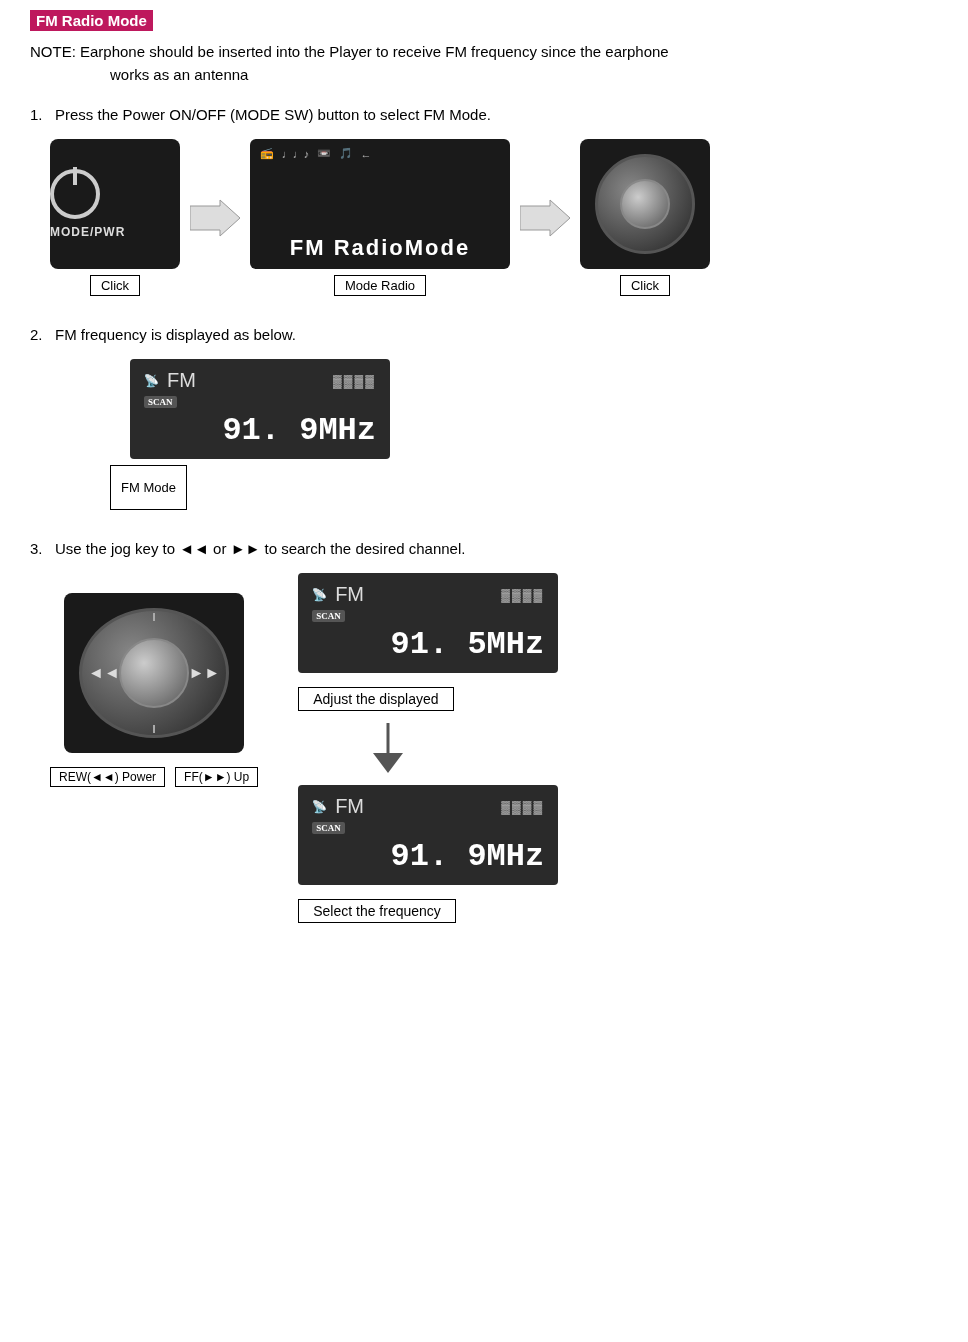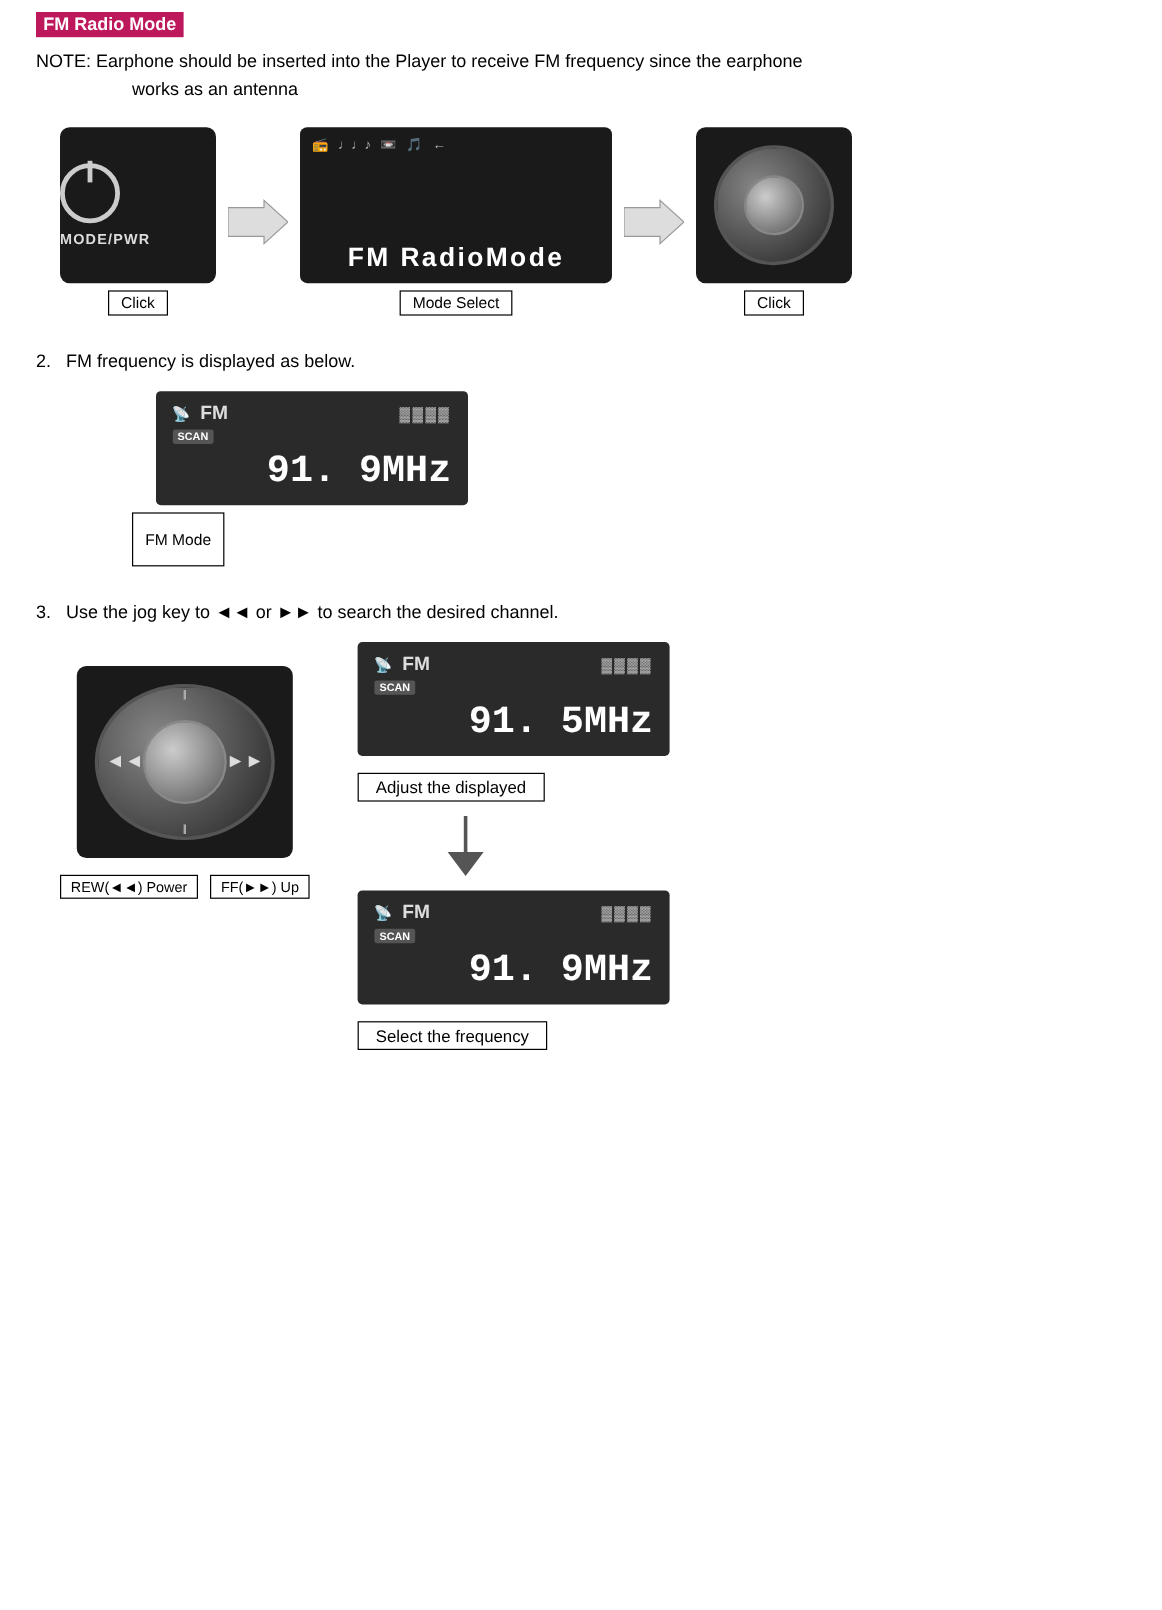--- a/index.html
+++ b/index.html
@@ -196,32 +196,33 @@
       margin-bottom: 4px;
     }
 
     .fm-display-row {
       display: flex;
       align-items: center;
       gap: 8px;
     }
 
     .fm-text {
-      font-size: 16px;
-      font-weight: bold;
+      font-size: 20px;
+      font-weight: normal;
       color: #ddd;
     }
 
     .scan-badge {
       background: #555;
       color: #fff;
       font-size: 9px;
       padding: 1px 4px;
       border-radius: 2px;
       font-weight: bold;
+      font-family: Liberation Serif, serif;
     }
 
     .freq-display {
       font-size: 32px;
       font-weight: bold;
       color: #fff;
       text-align: right;
       margin-top: 4px;
       font-family: 'Courier New', monospace;
     }
@@ -370,20 +371,24 @@
 <div>
   <span class="title-bar">FM Radio Mode</span>
 </div>
 
 <div class="note-text">
   <span>NOTE: Earphone should be inserted into the Player to receive FM frequency since the earphone</span><br>
   <span class="indent">works as an antenna</span>
 </div>
 
 <div class="step">
+  <div class="step-header">
+    <span>1.</span>&nbsp;&nbsp;
+    <span>Press the Power ON/OFF (MODE SW) button to select FM Mode.</span>
+  </div>
 
   <div class="step1-diagram">
 
     <div class="diagram-item">
       <div class="mode-btn-img">
         <div class="power-icon"></div>
         <div class="mode-pwr-label">MODE/PWR</div>
       </div>
       <div class="click-label">Click</div>
     </div>
@@ -399,21 +404,21 @@
         <div class="fm-icons-row">
 
           <span style="color:#bbb;font-size:11px;">📻</span>
           <span style="color:#bbb;font-size:11px;">♩♩♪</span>
           <span style="color:#bbb;font-size:11px;">📼</span>
           <span style="color:#bbb;font-size:11px;">🎵</span>
           <span style="color:#bbb;font-size:11px;">←</span>
         </div>
         <div class="fm-radio-mode-text">FM RadioMode</div>
       </div>
-      <div class="mode-select-label">Mode Select</div>
+      <div class="mode-select-label">Mode Radio</div>
     </div>
 
     <div class="arrow-right">
       <svg viewBox="0 0 50 40" xmlns="http://www.w3.org/2000/svg">
         <polygon points="0,8 30,8 30,2 50,20 30,38 30,32 0,32" fill="#ddd" stroke="#999" stroke-width="1"></polygon>
       </svg>
     </div>
 
     <div class="diagram-item">
       <div class="knob-img">

